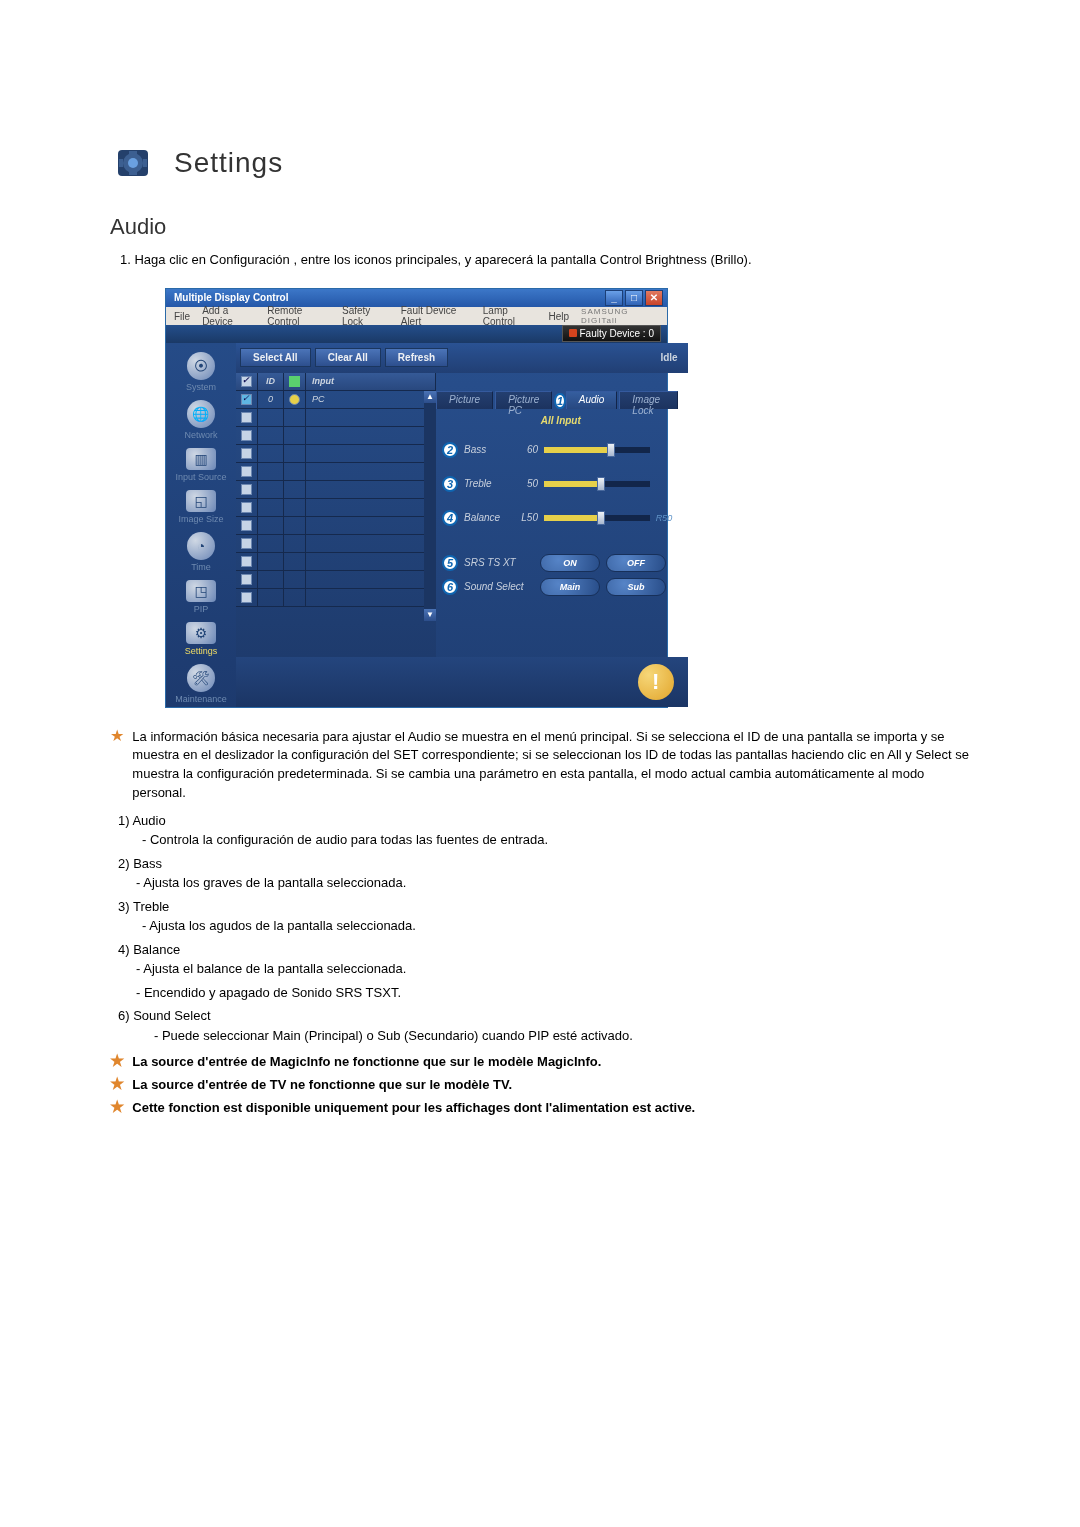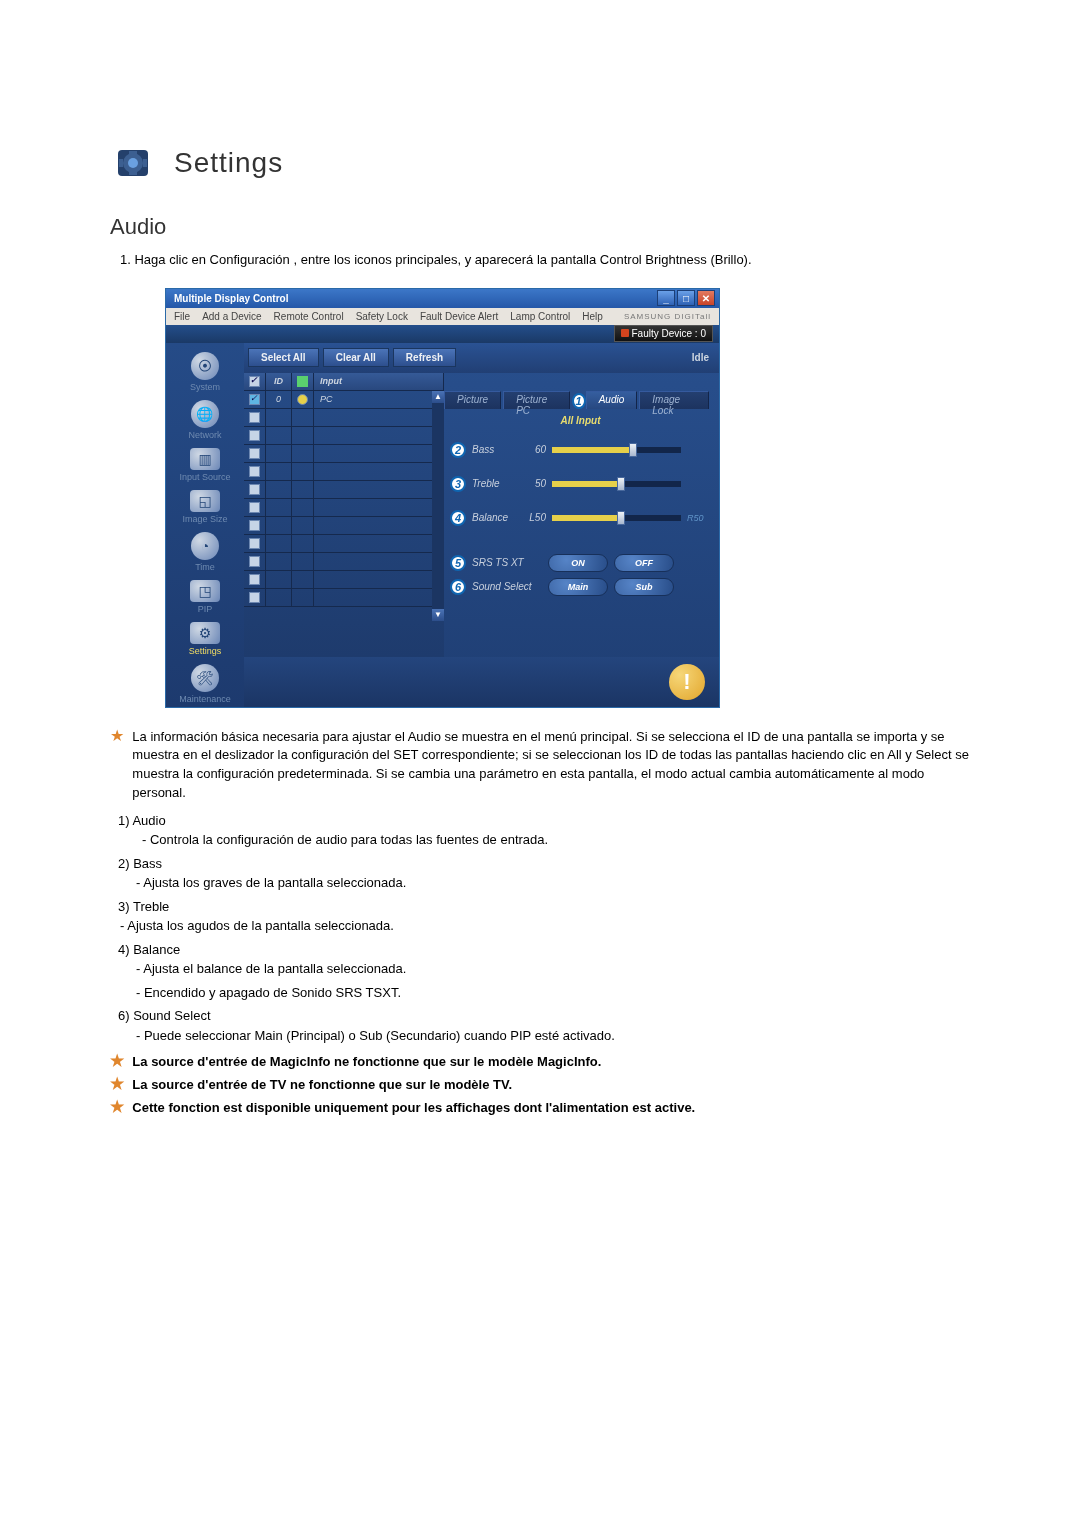--- a/index.html
+++ b/index.html
@@ -16,21 +16,21 @@
   .heading-icon {
     width: 46px; height: 46px;
     display: flex; align-items: center; justify-content: center;
   }
   h1 { font-size: 28px; font-weight: 400; color: #333; letter-spacing: 1px; font-family: Verdana, Arial, sans-serif; }
   h2 { font-size: 22px; font-weight: 400; color: #333; margin-bottom: 10px; font-family: Verdana, Arial, sans-serif;}
   .intro-list { margin-left: 10px; margin-bottom: 18px; font-size: 13px; line-height: 1.5; }
 
   
   .app-window {
-    width: 555px; height: 420px;
+    width: 503px; height: 420px;
     margin: 8px 0 20px 55px;
     border: 1px solid #2b6aa8;
     display: flex; flex-direction: column;
     font-size: 10px;
     color: #cfd6da;
     background: #1e3c6e;
     position: relative;
   }
   .titlebar {
     height: 22px;
@@ -424,32 +424,32 @@
   <div class="item">
       <div>1)  Audio</div>
       <div style="margin-left:24px;">- Controla la configuración de audio para todas las fuentes de entrada.</div>
     </div>
   <div class="item">
       <div>2)  Bass</div>
       <div style="margin-left:18px;">- Ajusta los graves de la pantalla seleccionada.</div>
     </div>
   <div class="item">
       <div>3)  Treble</div>
-      <div style="margin-left:2px;">- Ajusta los agudos de la pantalla seleccionada.</div>
+      <div style="margin-left:24px;">- Ajusta los agudos de la pantalla seleccionada.</div>
     </div>
   <div class="item">
       <div>4)  Balance</div>
       <div style="margin-left:18px;">- Ajusta el balance de la pantalla seleccionada.</div>
     </div>
   <div class="item">
       <div style="margin-left:18px;">- Encendido y apagado de Sonido SRS TSXT.</div>
     </div>
   <div class="item">
       <div>6)  Sound Select</div>
-      <div style="margin-left:18px;">- Puede seleccionar Main (Principal) o Sub (Secundario) cuando PIP esté activado.</div>
+      <div style="margin-left:36px;">- Puede seleccionar Main (Principal) o Sub (Secundario) cuando PIP esté activado.</div>
     </div>
 </div>
 
 <div class="star-row bold">
   <span class="star">★</span>
   <span>La source d'entrée de MagicInfo ne fonctionne que sur le modèle MagicInfo.</span>
 </div>
 <div class="star-row bold">
   <span class="star">★</span>
   <span>La source d'entrée de TV ne fonctionne que sur le modèle TV.</span>

